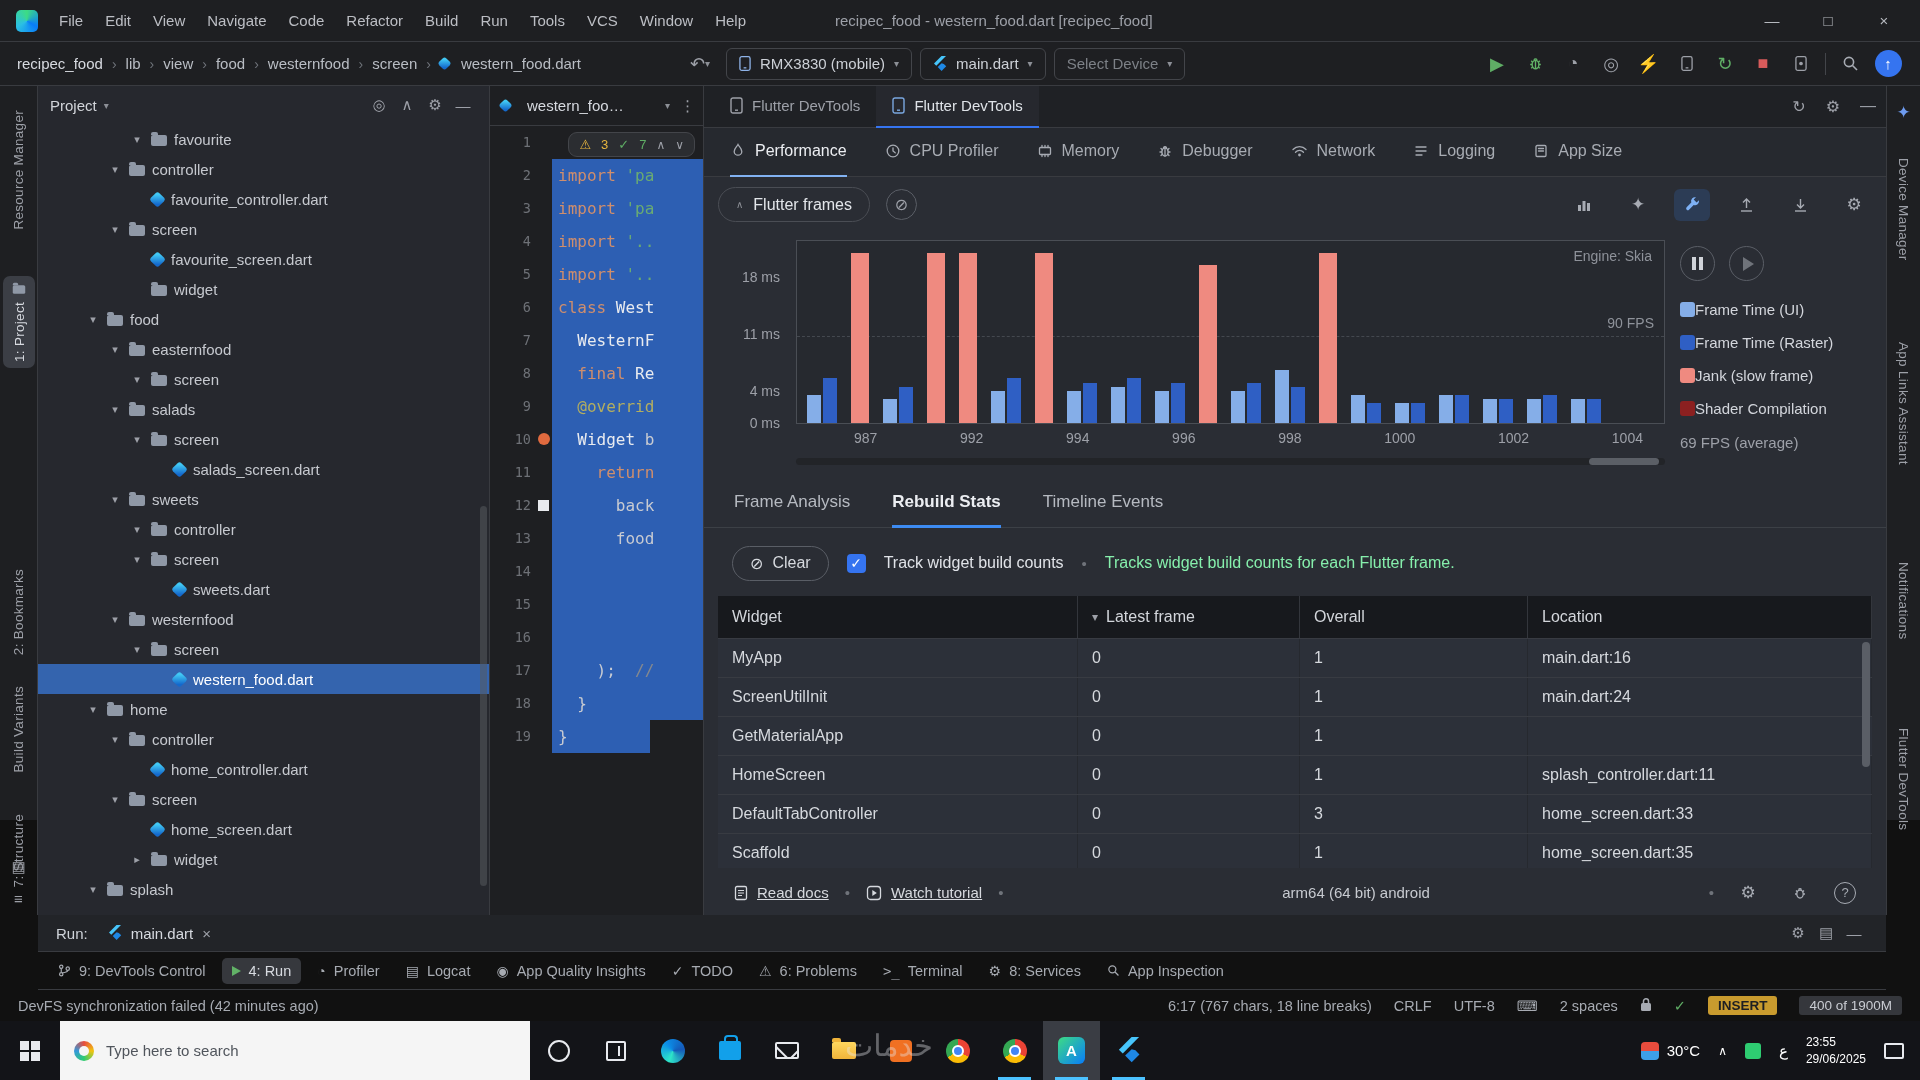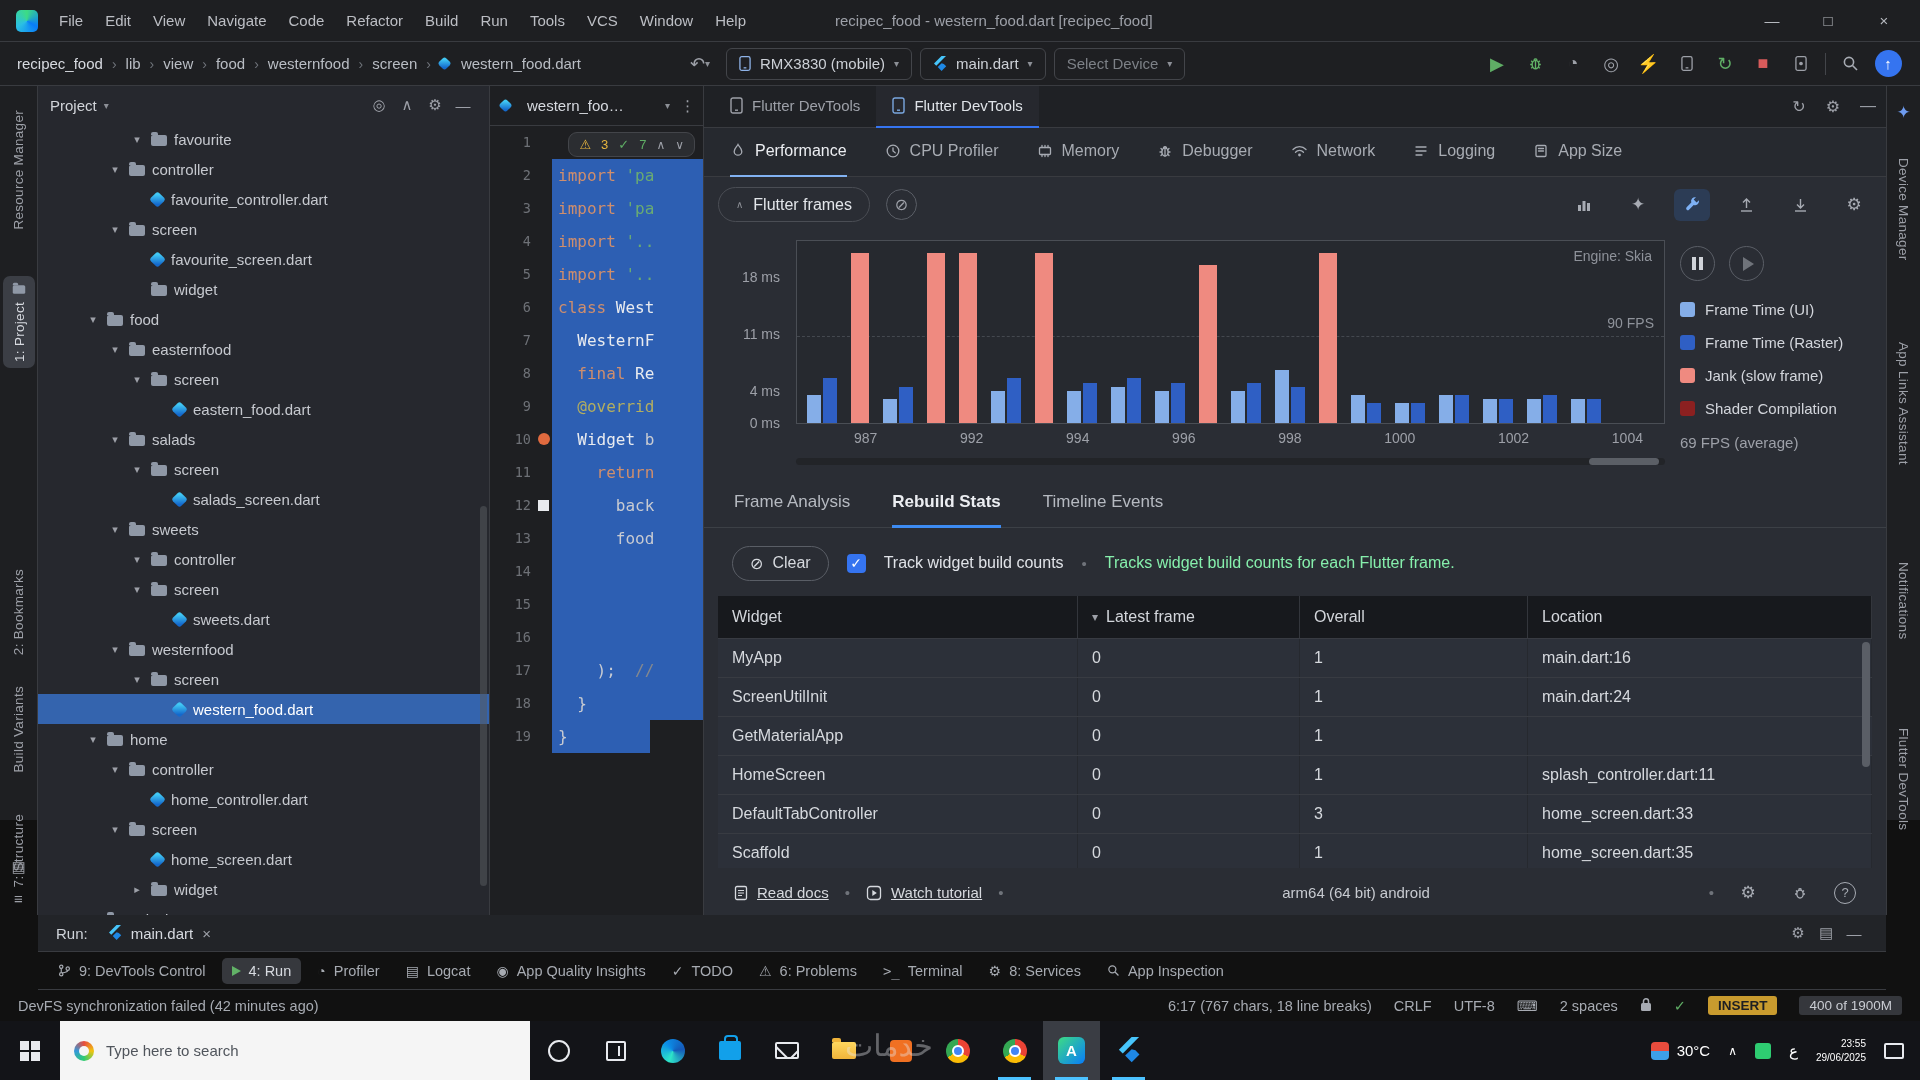--- a/index.html
+++ b/index.html
@@ -103,21 +103,21 @@
   #fpsguide{position:absolute;top:74px;right:10px;color:#8e929a;font-size:14px}
   #guideline{position:absolute;left:0;right:0;top:95px;border-top:1px dashed #44484f}
   #xax{position:absolute;left:92px;top:198px;width:869px;display:flex;justify-content:space-between;padding:0 22px 0 58px;color:#9da0a8;font-size:14px}
   #cscroll{position:absolute;left:92px;top:226px;width:869px;height:7px;background:#222428;border-radius:4px}
   #cthumb{position:absolute;right:6px;top:0;width:70px;height:7px;background:#5b5f66;border-radius:4px}
   #legend{position:absolute;left:976px;top:14px;width:196px}
   #pp{display:flex;gap:14px;margin-bottom:12px}
   .pbtn{width:35px;height:35px;border-radius:50%;border:1.5px solid #5a5e66;display:flex;align-items:center;justify-content:center;gap:3.5px}
   .pz{width:4px;height:13px;background:#d0d3d9}
   .ptri{width:0;height:0;border-left:11px solid #6f737a;border-top:7px solid transparent;border-bottom:7px solid transparent;margin-left:3px}
-  .litem{display:flex;align-items:center;gap:10px;height:33px;color:#d3d6dc;font-size:15px;white-space:nowrap}
+  .litem{display:flex;align-items:center;height:33px;color:#d3d6dc;font-size:15px;white-space:nowrap}
   .lsq{width:15px;height:15px;border-radius:3px;flex:none}
   #fpsavg{color:#9da0a8;margin-top:9px;font-size:15px}
 
   #dt-tabs2{position:absolute;left:0;top:392px;width:1182px;height:50px;display:flex;gap:42px;padding:0 30px;border-bottom:1px solid #3c4046}
   .t2i{font-size:17px;color:#b6bac1;display:flex;align-items:center;height:50px;border-bottom:3px solid transparent;white-space:nowrap}
   .t2i.on{color:#eceef2;border-bottom-color:#3d8bf2;font-weight:bold}
   #dt-clear{position:absolute;left:0;top:450px;width:1182px;height:54px;display:flex;align-items:center;gap:18px;padding:0 28px}
   .clrbtn{display:flex;align-items:center;gap:9px;border:1px solid #5a5e66;border-radius:18px;height:35px;padding:0 17px;color:#d6d9de;font-size:16px}
   .cb{width:19px;height:19px;border-radius:4px;background:#3574f0;color:#fff;display:flex;align-items:center;justify-content:center;font-size:14px;flex:none}
   .tracklbl{color:#e0e3e8;font-size:16px}
@@ -172,21 +172,21 @@
   .ic-folder{width:24px;height:17px;background:linear-gradient(#ffd75e,#f0b43a);border-radius:2px;position:relative}
   .ic-folder::before{content:"";position:absolute;top:-4px;left:0;width:9px;height:4px;background:#f0b43a;border-radius:2px 2px 0 0}
   .ic-orange{width:22px;height:22px;background:#f07022;border-radius:4px}
   .ic-chrome{width:24px;height:24px;border-radius:50%;background:conic-gradient(#ea4335 0 33%,#fbbc05 33% 66%,#34a853 66% 100%);position:relative}
   .ic-chrome::after{content:"";position:absolute;inset:6px;border-radius:50%;background:#4285f4;border:2.5px solid #fff}
   .ic-as{width:27px;height:27px;border-radius:6px;background:linear-gradient(135deg,#3ddc84,#087cfa);display:flex;align-items:center;justify-content:center;color:#fff;font-weight:bold;font-size:15px}
   #tray{margin-left:auto;display:flex;align-items:center;gap:18px;padding-right:16px;color:#fff}
   .ic-weather{width:18px;height:18px;border-radius:4px;background:linear-gradient(180deg,#e84c3d 50%,#3da0e8 50%)}
   .ic-green{width:16px;height:16px;border-radius:3px;background:#2ecc71}
   .ic-note{width:20px;height:16px;border:2px solid #e8eaee;border-radius:2px}
-  .clock{text-align:right;font-size:10px;line-height:1.35;color:#fff}
+  .clock{text-align:left;font-size:12px;line-height:1.35;color:#fff}
   #watermark{position:absolute;left:845px;top:1028px;color:#e8eaee;opacity:.38;font-size:30px;direction:rtl;pointer-events:none}
 </style>
 </head>
 <body>
 
 <div id="root">
 
   <div id="menubar">
     <div class="appicon"></div>
     <div id="menu-items" class="row">
@@ -360,25 +360,20 @@
         <div class="trow" style="padding-left: 70px;">
           <span class="chev">▾</span>
           <span class="fld"></span>
           <span class="tlabel">easternfood</span>
         </div>
         <div class="trow" style="padding-left: 92px;">
           <span class="chev">▾</span>
           <span class="fld"></span>
           <span class="tlabel">screen</span>
         </div>
-        <div class="trow" style="padding-left: 114px;">
-          <span class="chev"></span>
-          <span class="dartf"></span>
-          <span class="tlabel">eastern_food.dart</span>
-        </div>
         <div class="trow" style="padding-left: 70px;">
           <span class="chev">▾</span>
           <span class="fld"></span>
           <span class="tlabel">salads</span>
         </div>
         <div class="trow" style="padding-left: 92px;">
           <span class="chev">▾</span>
           <span class="fld"></span>
           <span class="tlabel">screen</span>
         </div>

